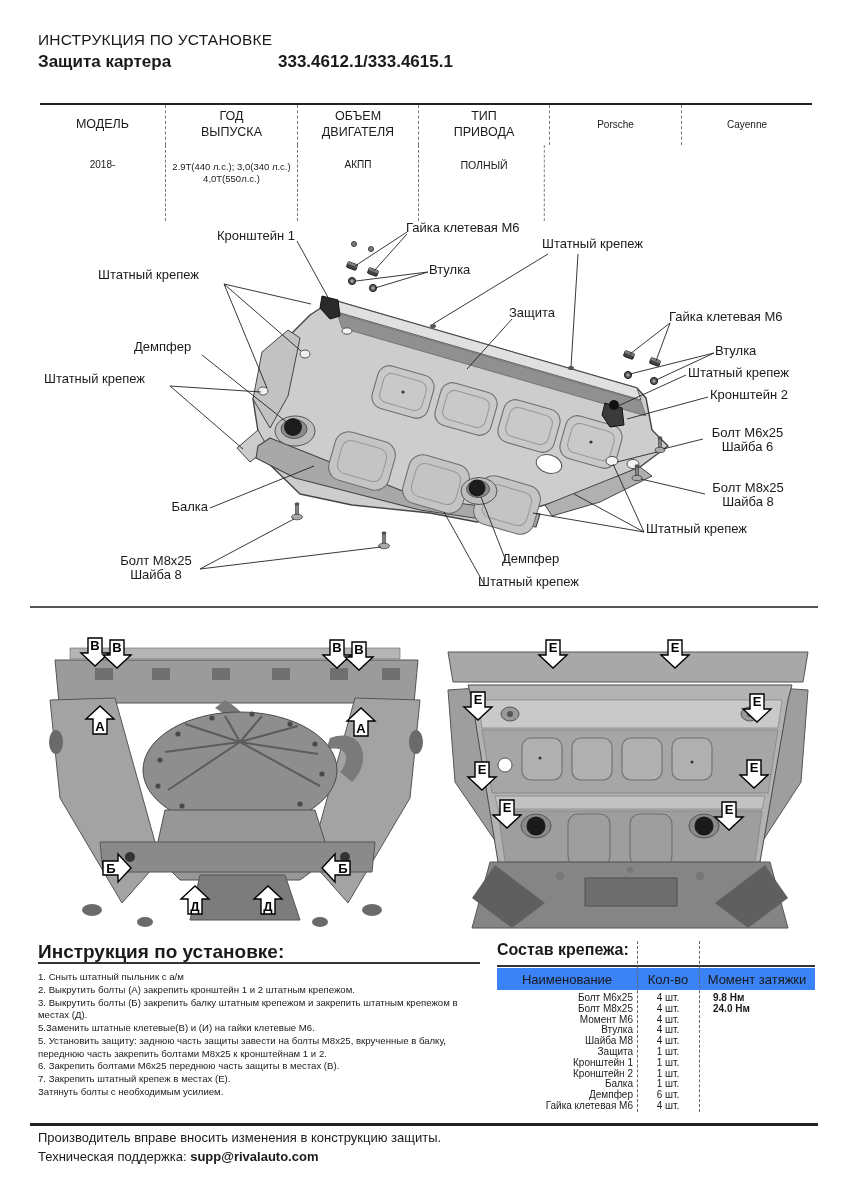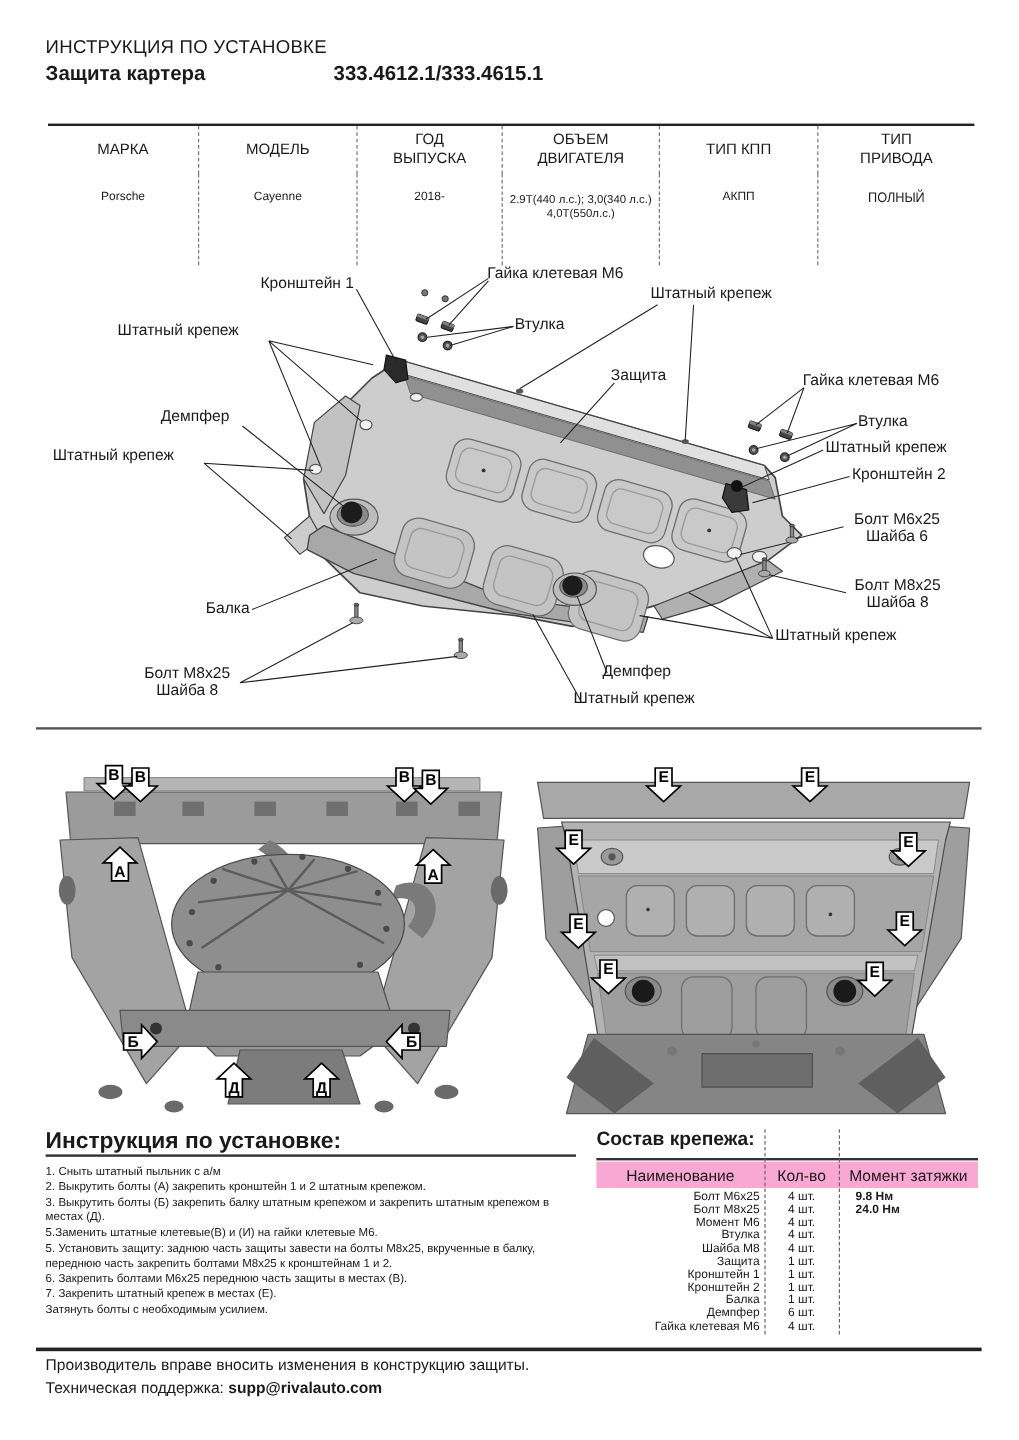--- a/index.html
+++ b/index.html
@@ -29,21 +29,21 @@
   .rule{position:absolute;background:#444;}
   
   #instr-head{left:38px;top:941px;font-size:19px;font-weight:bold;}
   #instr-line{left:38px;top:962px;width:442px;height:2px;background:#333;}
   #steps{left:38px;top:971px;width:452px;font-size:9.6px;line-height:1.33;}
   .step{margin:0;}
   
   #parts{left:497px;top:941px;width:318px;}
   #parts-head{font-size:16px;font-weight:bold;margin:0 0 6px 0;}
   #parts-topline{height:2px;background:#333;}
-  #parts-colhead{display:flex;background:#f9a8d4;height:22px;margin-top:1px;
+  #parts-colhead{display:flex;background:#3b82f6;height:22px;margin-top:1px;
                  font-size:13px;align-items:center;}
   .ph-name{width:140px;text-align:center;}
   .ph-qty{width:62px;text-align:center;}
   .ph-torq{width:116px;text-align:center;}
   .prow{display:flex;font-size:10px;line-height:10.8px;}
   .pr-name{width:136px;text-align:right;padding-right:4px;}
   .pr-qty{width:62px;text-align:center;}
   .pr-torq{width:100px;text-align:left;padding-left:14px;font-weight:bold;}
   .pdash{position:absolute;top:0;bottom:0;width:0;border-left:1px dashed #666;}
   
@@ -56,27 +56,25 @@
 </head>
 <body>
 
 <div id="page">
 
   <div class="abs hdr1">ИНСТРУКЦИЯ ПО УСТАНОВКЕ</div>
   <div class="abs hdr2">Защита картера</div>
   <div class="abs hdr3">333.4612.1/333.4615.1</div>
 
   <div class="abs" id="vtable">
-      <div class="vt-cell vt-head">МАРКА</div>
       <div class="vt-cell vt-head">МОДЕЛЬ</div>
       <div class="vt-cell vt-head">ГОД
 ВЫПУСКА</div>
       <div class="vt-cell vt-head">ОБЪЕМ
 ДВИГАТЕЛЯ</div>
-      <div class="vt-cell vt-head">ТИП КПП</div>
       <div class="vt-cell vt-head">ТИП
 ПРИВОДА</div>
       <div class="vt-cell vt-body">Porsche</div>
       <div class="vt-cell vt-body">Cayenne</div>
       <div class="vt-cell vt-body">2018-</div>
       <div class="vt-cell vt-body vt-engine">2.9Т(440 л.с.); 3,0(340 л.с.)
 4,0Т(550л.с.)</div>
       <div class="vt-cell vt-body">АКПП</div>
       <div class="vt-cell vt-body vt-cond">ПОЛНЫЙ</div>
     </div>

